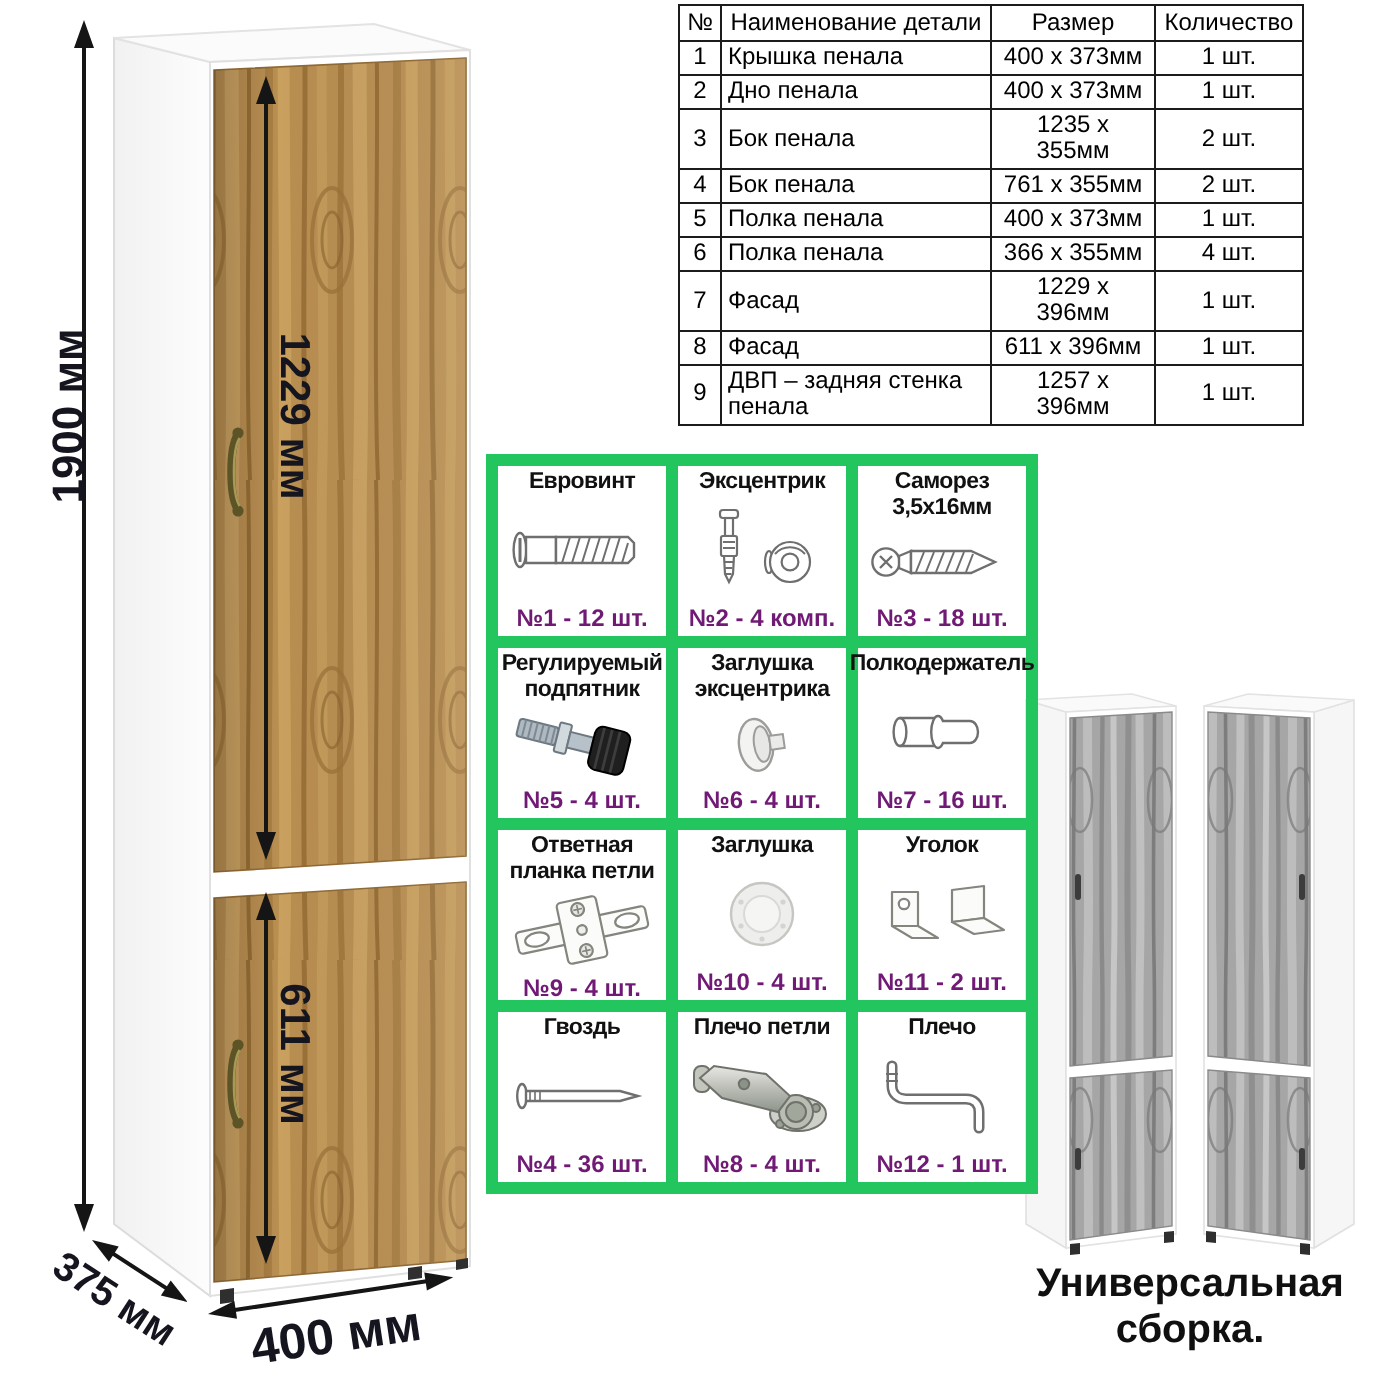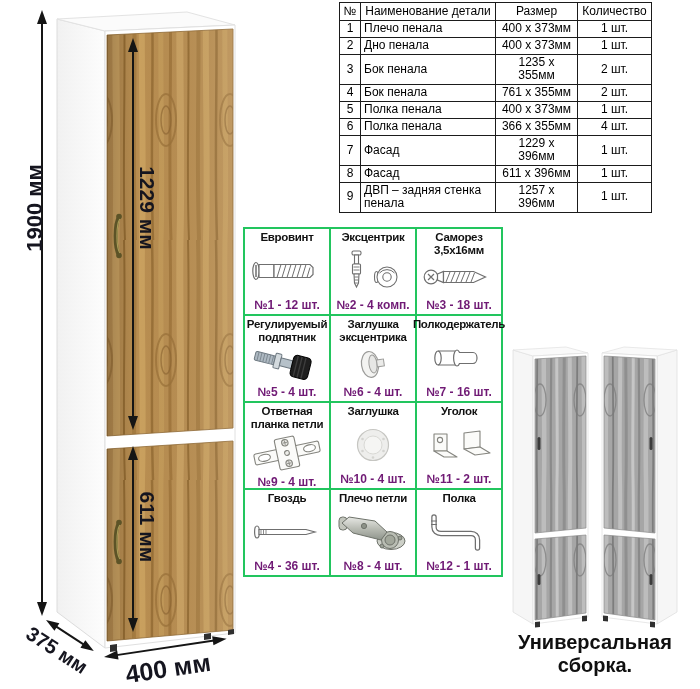--- a/index.html
+++ b/index.html
@@ -12,21 +12,21 @@
               width:312px;font-size:12px;color:#000;line-height:1.12;}
   table.parts td,table.parts th{border:1px solid #1b1b1b;padding:1px 3px;font-weight:normal;
               overflow:hidden;}
   table.parts th{height:15px;text-align:center;}
   table.parts td{height:14px;}
   td.c{text-align:center;}
   td.l{text-align:left;}
 
   
   table.hw{position:absolute;left:243px;top:227px;border-collapse:collapse;table-layout:fixed;}
-  table.hw td{border:2px solid #22c55e;width:84px;height:85px;padding:0;vertical-align:top;}
+  table.hw td{border:6px solid #22c55e;width:84px;height:85px;padding:0;vertical-align:top;}
   table.hw td.ghost{border:none;background:transparent;}
   .hwcell{display:flex;flex-direction:column;align-items:center;justify-content:space-between;
           width:84px;height:85px;}
   .hwname{font-weight:bold;font-size:11.5px;letter-spacing:-0.3px;text-align:center;
           line-height:1.12;padding-top:2px;color:#111;}
   .hwicon{flex:1;display:flex;align-items:center;justify-content:center;}
   .hwcount{font-weight:bold;font-size:12px;color:#701a75;padding-bottom:2px;white-space:nowrap;}
 
   
   .caption{position:absolute;left:480px;top:631px;width:230px;text-align:center;
@@ -160,21 +160,21 @@
       </colgroup>
     <tbody>
         <tr>
       <th>№</th>
       <th>Наименование детали</th>
       <th>Размер</th>
       <th>Количество</th>
     </tr>
     <tr>
           <td class="c">1</td>
-          <td class="l">Плечо пенала</td>
+          <td class="l">Крышка пенала</td>
           <td class="c">400 x 373мм</td>
           <td class="c">1 шт.</td>
         </tr>
     <tr>
           <td class="c">2</td>
           <td class="l">Дно пенала</td>
           <td class="c">400 x 373мм</td>
           <td class="c">1 шт.</td>
         </tr>
     <tr>
@@ -428,21 +428,21 @@
               <path d="M8,13 L15,7 L41,11 L53,22 L47,30 L19,23 Z" fill="url(#met8)"></path>
               <circle cx="30" cy="16" r="2.6" fill="#8d9288"></circle>
             </g>
           </svg>
         </div>
         <div class="hwcount">№8 - 4 шт.</div>
       </div>
           </td>
       <td>
             <div class="hwcell">
-        <div class="hwname">Полка</div>
+        <div class="hwname">Плечо</div>
         <div class="hwicon">
           <svg width="78" height="44" viewBox="0 0 78 44">
             <path d="M14,7 v10 c0,4 3,6.5 7,6.5 h30 c4,0 6.5,2.5 6.5,6.5 v8" fill="none" stroke="#6f6f6f" stroke-width="5.5" stroke-linecap="round"></path>
             <path d="M14,7 v10 c0,4 3,6.5 7,6.5 h30 c4,0 6.5,2.5 6.5,6.5 v8" fill="none" stroke="#ffffff" stroke-width="3" stroke-linecap="round"></path>
             <path d="M11,11 h6 M11,14.5 h6" stroke="#6f6f6f" stroke-width="1"></path>
           </svg>
         </div>
         <div class="hwcount">№12 - 1 шт.</div>
       </div>
           </td>

